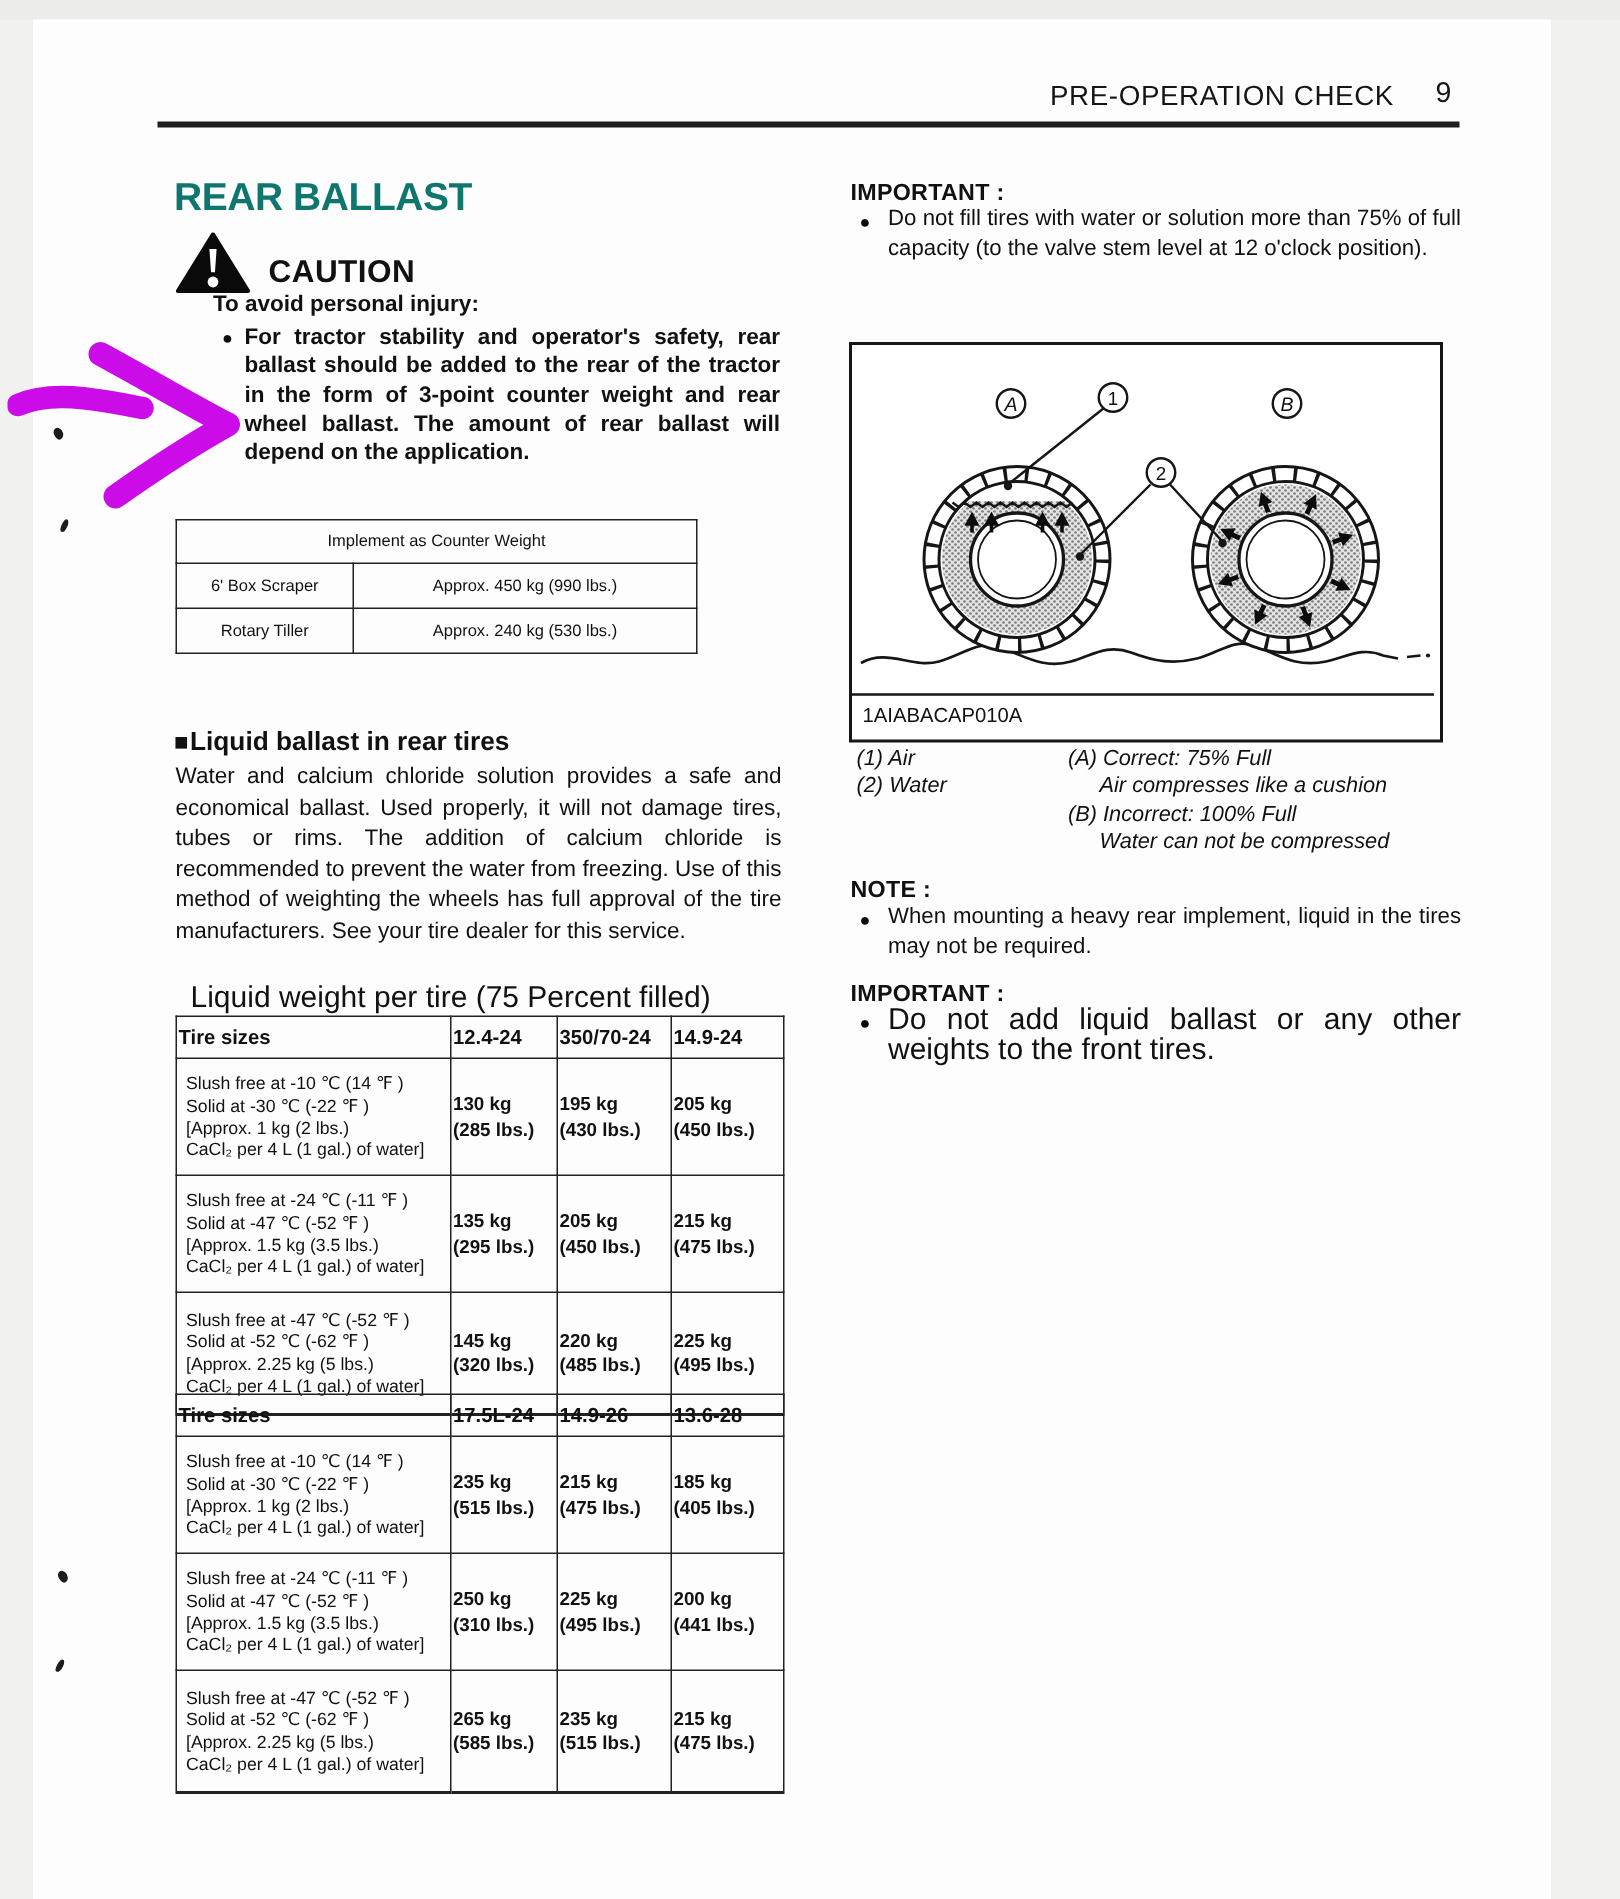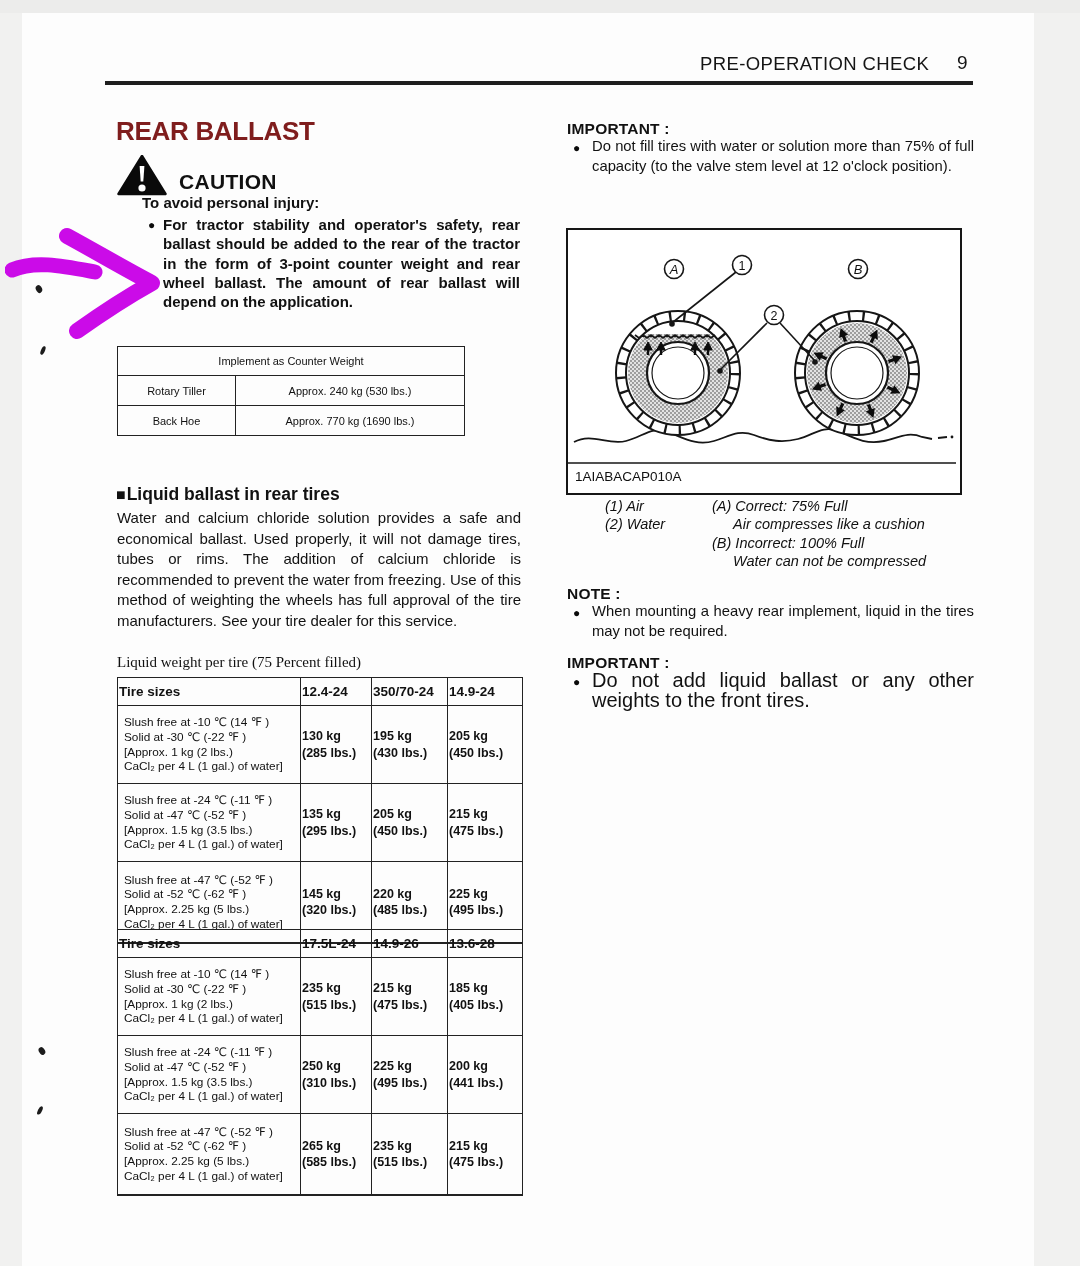--- a/index.html
+++ b/index.html
@@ -12,54 +12,54 @@
   .abs{position:absolute;}
   
   .edge-left{left:0;top:0;width:22px;height:1266px;background:#f1f1f0;}
   .edge-top{left:0;top:0;width:1080px;height:13px;background:#ececeb;}
   .edge-right{left:1034px;top:0;width:46px;height:1266px;background:#f1f1f0;}
   
   .hdr-title{left:700px;top:53px;font-size:18.5px;letter-spacing:.4px;color:#151515;}
   .hdr-page{left:957px;top:52px;font-size:19px;color:#151515;}
   .hdr-rule{left:105px;top:81px;width:868px;height:3.5px;background:#1e1e1e;}
   
-  .page-title{left:116px;top:116px;font-size:26px;font-weight:bold;letter-spacing:-.3px;color:#7f1d1d;}
+  .page-title{left:116px;top:116px;font-size:26px;font-weight:bold;letter-spacing:-.3px;color:#0f766e;}
   .caution-tri{left:117px;top:155px;}
   .caution-word{left:179px;top:170px;font-size:21px;font-weight:bold;letter-spacing:.3px;}
   .caution-intro{left:142px;top:194px;font-size:15px;font-weight:bold;}
   .blt{font-size:12px;color:#0b0b0b;}
   .blt-caution{left:148px;top:218px;}
   .caution-text{left:163px;top:215px;width:357px;font-size:15px;font-weight:bold;
     line-height:19.3px;text-align:justify;}
   table{border-collapse:collapse;table-layout:fixed;}
   .imp-table{left:117px;top:346px;width:347px;}
   .imp-table td{border:1.6px solid #222;font-size:11px;text-align:center;vertical-align:middle;}
   .imp-table .t-head{height:29px;}
   .imp-table .t-row td{height:27px;}
   .sec-heading{left:116px;top:484px;font-size:17.5px;font-weight:bold;}
   .sec-marker{font-size:16px;margin-right:1px;}
   .sec-body{left:117px;top:508px;width:404px;font-size:15px;line-height:20.6px;text-align:justify;}
-  .tbl-caption{left:117px;top:654px;font-size:15px;font-family:Liberation Serif, serif;}
+  .tbl-caption{left:127px;top:654px;font-size:20px;}
   .tt{width:405px;}
   .tt-1{left:117px;top:677px;}
   .tt-2{left:117px;top:929px;}
   .tt td,.tt th{border:1.6px solid #222;vertical-align:middle;font-weight:normal;}
   .tt th{height:25px;font-size:13.5px;text-align:left;font-weight:bold;}
   .tt td{height:71px;}
   .tt tr.last td{height:74px;border-bottom:2.6px solid #222;}
   .tt td.desc{padding:3px 4px 3px 6px;}
   .tt td.desc div{font-size:11.8px;line-height:14.6px;white-space:nowrap;}
   .tt td.val{text-align:left;font-size:12.5px;line-height:16.5px;font-weight:bold;}
   
   .r-heading{font-size:15.5px;font-weight:bold;letter-spacing:.2px;}
   .imp1-h{left:567px;top:120px;}
   .blt-imp1{left:573px;top:141px;}
   .imp1-t{left:592px;top:137px;width:382px;font-size:14.8px;line-height:19.6px;text-align:justify;}
   .figure-box{left:566px;top:228px;width:392px;height:263px;border:2px solid #161616;background:#fff;}
-  .legend-left{left:605px;top:497px;font-size:14.5px;font-style:italic;line-height:18.3px;}
+  .legend-left{left:571px;top:497px;font-size:14.5px;font-style:italic;line-height:18.3px;}
   .legend-right{left:712px;top:497px;font-size:14.5px;font-style:italic;line-height:18.3px;}
   .legend-right .sub{padding-left:21px;}
   .note-h{left:567px;top:585px;}
   .blt-note{left:573px;top:606px;}
   .note-t{left:592px;top:602px;width:382px;font-size:14.8px;line-height:19.6px;text-align:justify;}
   .imp2-h{left:567px;top:654px;}
   .blt-imp2{left:573px;top:675px;}
   .imp2-t{left:592px;top:671px;width:382px;font-size:20px;line-height:19.6px;text-align:justify;}
   
   .anno-arrow{left:5px;top:224px;}
@@ -97,26 +97,26 @@
 <table class="abs imp-table">
   <colgroup>
       <col style="width:118px">
       <col style="width:229px">
     </colgroup>
   <tbody>
       <tr class="t-head">
         <td colspan="2">Implement as Counter Weight</td>
       </tr>
   <tr class="t-row">
+    <td>6' Box Scraper</td>
+    <td>Approx. 450 kg (990 lbs.)</td>
+      </tr>
+  <tr class="t-row">
     <td>Rotary Tiller</td>
     <td>Approx. 240 kg (530 lbs.)</td>
-      </tr>
-  <tr class="t-row">
-    <td>Back Hoe</td>
-    <td>Approx. 770 kg (1690 lbs.)</td>
       </tr>
 </tbody>
   </table>
 
 <div class="abs sec-heading"><span class="sec-marker">■</span><span>Liquid ballast in rear tires</span></div>
 <div class="abs sec-body">Water and calcium chloride solution provides a safe and economical ballast. Used properly, it will not damage tires, tubes or rims. The addition of calcium chloride is recommended to prevent the water from freezing. Use of this method of weighting the wheels has full approval of the tire manufacturers. See your tire dealer for this service.</div>
 <div class="abs tbl-caption">Liquid weight per tire (75 Percent filled)</div>
 
 <table class="abs tt tt-1">
   <colgroup>

